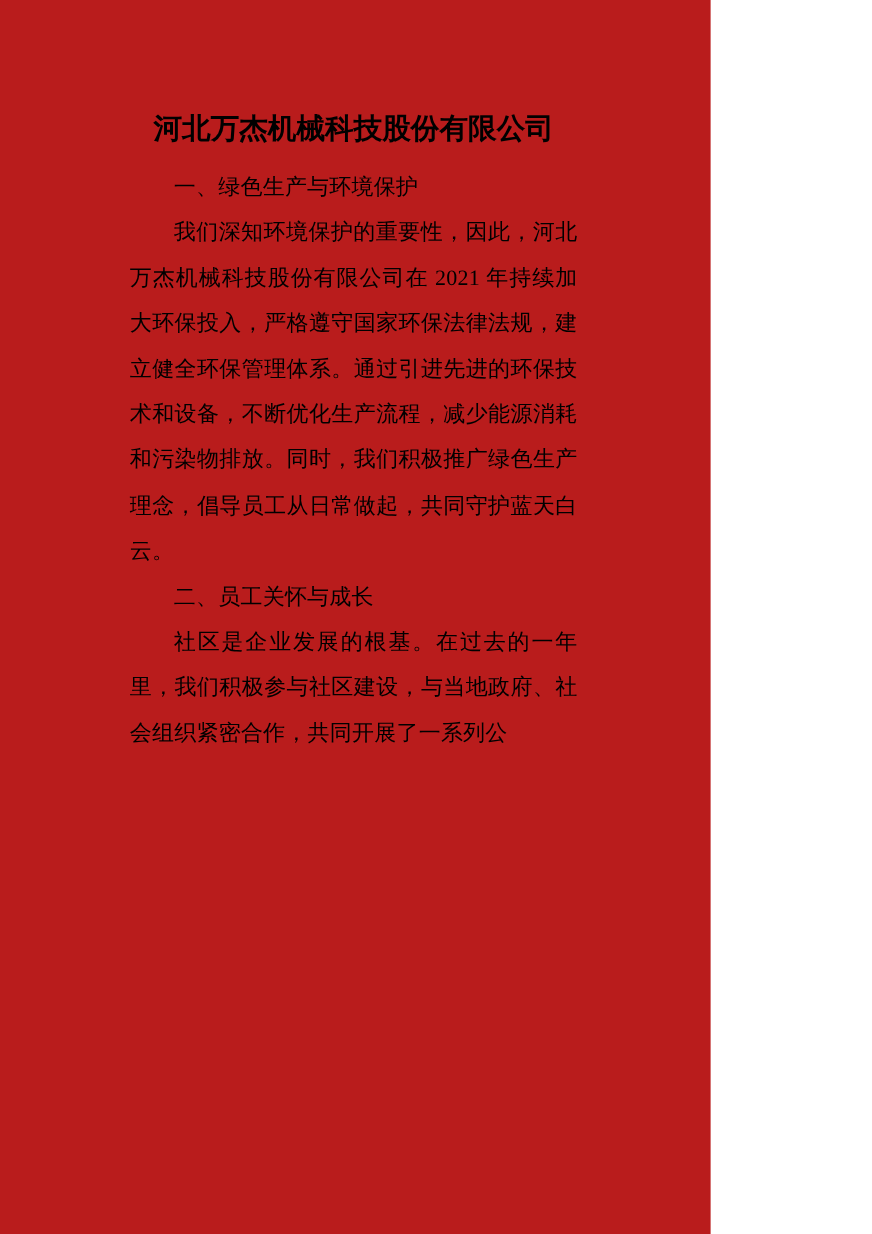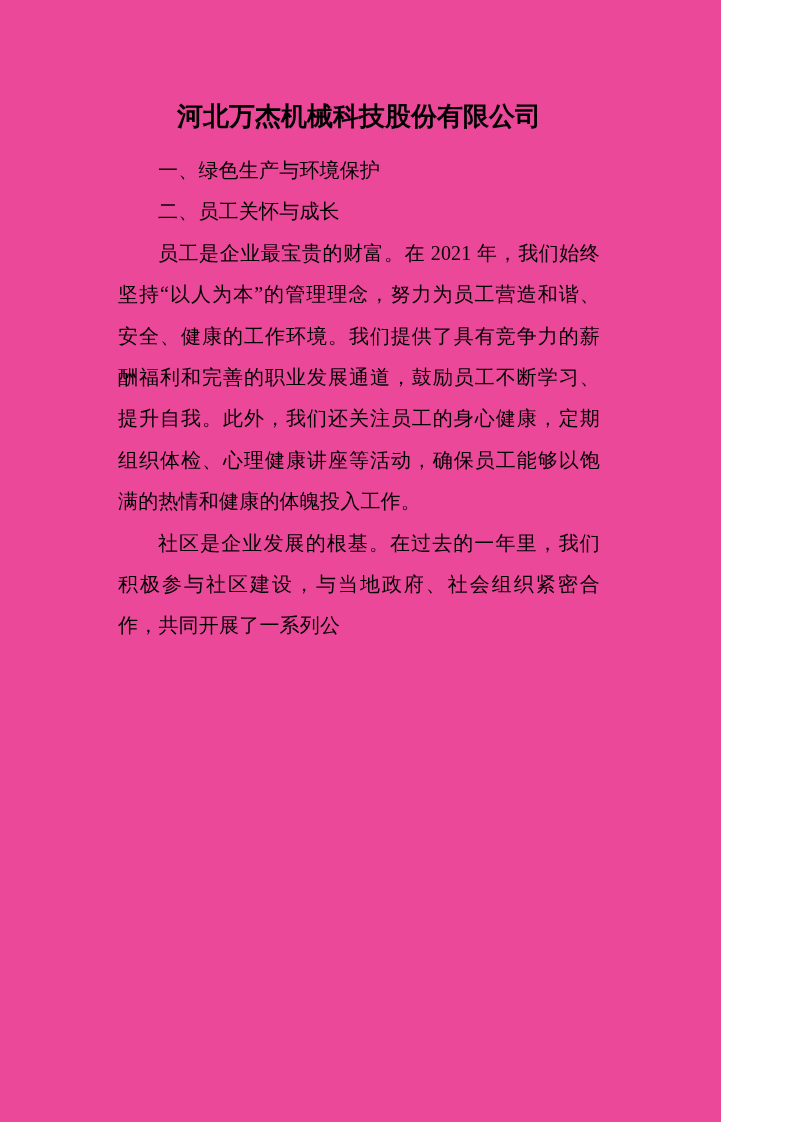--- a/index.html
+++ b/index.html
@@ -2,23 +2,23 @@
 <html><head>
 <meta charset="utf-8">
 <style>
   html, body {
     margin: 0;
     padding: 0;
     background: #ffffff;
   }
   .doc-page {
     position: relative;
-    width: 721px;
+    width: 646px;
     height: 1122px;
-    background: #ec4899;
+    background: #b91c1c;
     color: #000000;
     box-sizing: border-box;
     padding: 96px 121px 0 118px;
     overflow: hidden;
     font-family: "Liberation Serif", "DejaVu Serif", serif;
   }
   .doc-title {
     font-size: 26px;
     font-weight: bold;
     line-height: 42px;
@@ -48,23 +48,23 @@
 <div class="doc-page">
 
   <div class="doc-title">河北万杰机械科技股份有限公司</div>
 
 
   <div class="doc-body">
 
 
     <p class="doc-section-heading">一、绿色生产与环境保护</p>
 
+    <p class="doc-paragraph">我们深知环境保护的重要性，因此，河北万杰机械科技股份有限公司在 2021 年持续加大环保投入，严格遵守国家环保法律法规，建立健全环保管理体系。通过引进先进的环保技术和设备，不断优化生产流程，减少能源消耗和污染物排放。同时，我们积极推广绿色生产理念，倡导员工从日常做起，共同守护蓝天白云。</p>
 
     <p class="doc-section-heading">二、员工关怀与成长</p>
 
-    <p class="doc-paragraph">员工是企业最宝贵的财富。在 2021 年，我们始终坚持“以人为本”的管理理念，努力为员工营造和谐、安全、健康的工作环境。我们提供了具有竞争力的薪酬福利和完善的职业发展通道，鼓励员工不断学习、提升自我。此外，我们还关注员工的身心健康，定期组织体检、心理健康讲座等活动，确保员工能够以饱满的热情和健康的体魄投入工作。</p>
 
 
     <p class="doc-paragraph">社区是企业发展的根基。在过去的一年里，我们积极参与社区建设，与当地政府、社会组织紧密合作，共同开展了一系列公</p>
 
   </div>
 
 </div>
 
 </body></html>

